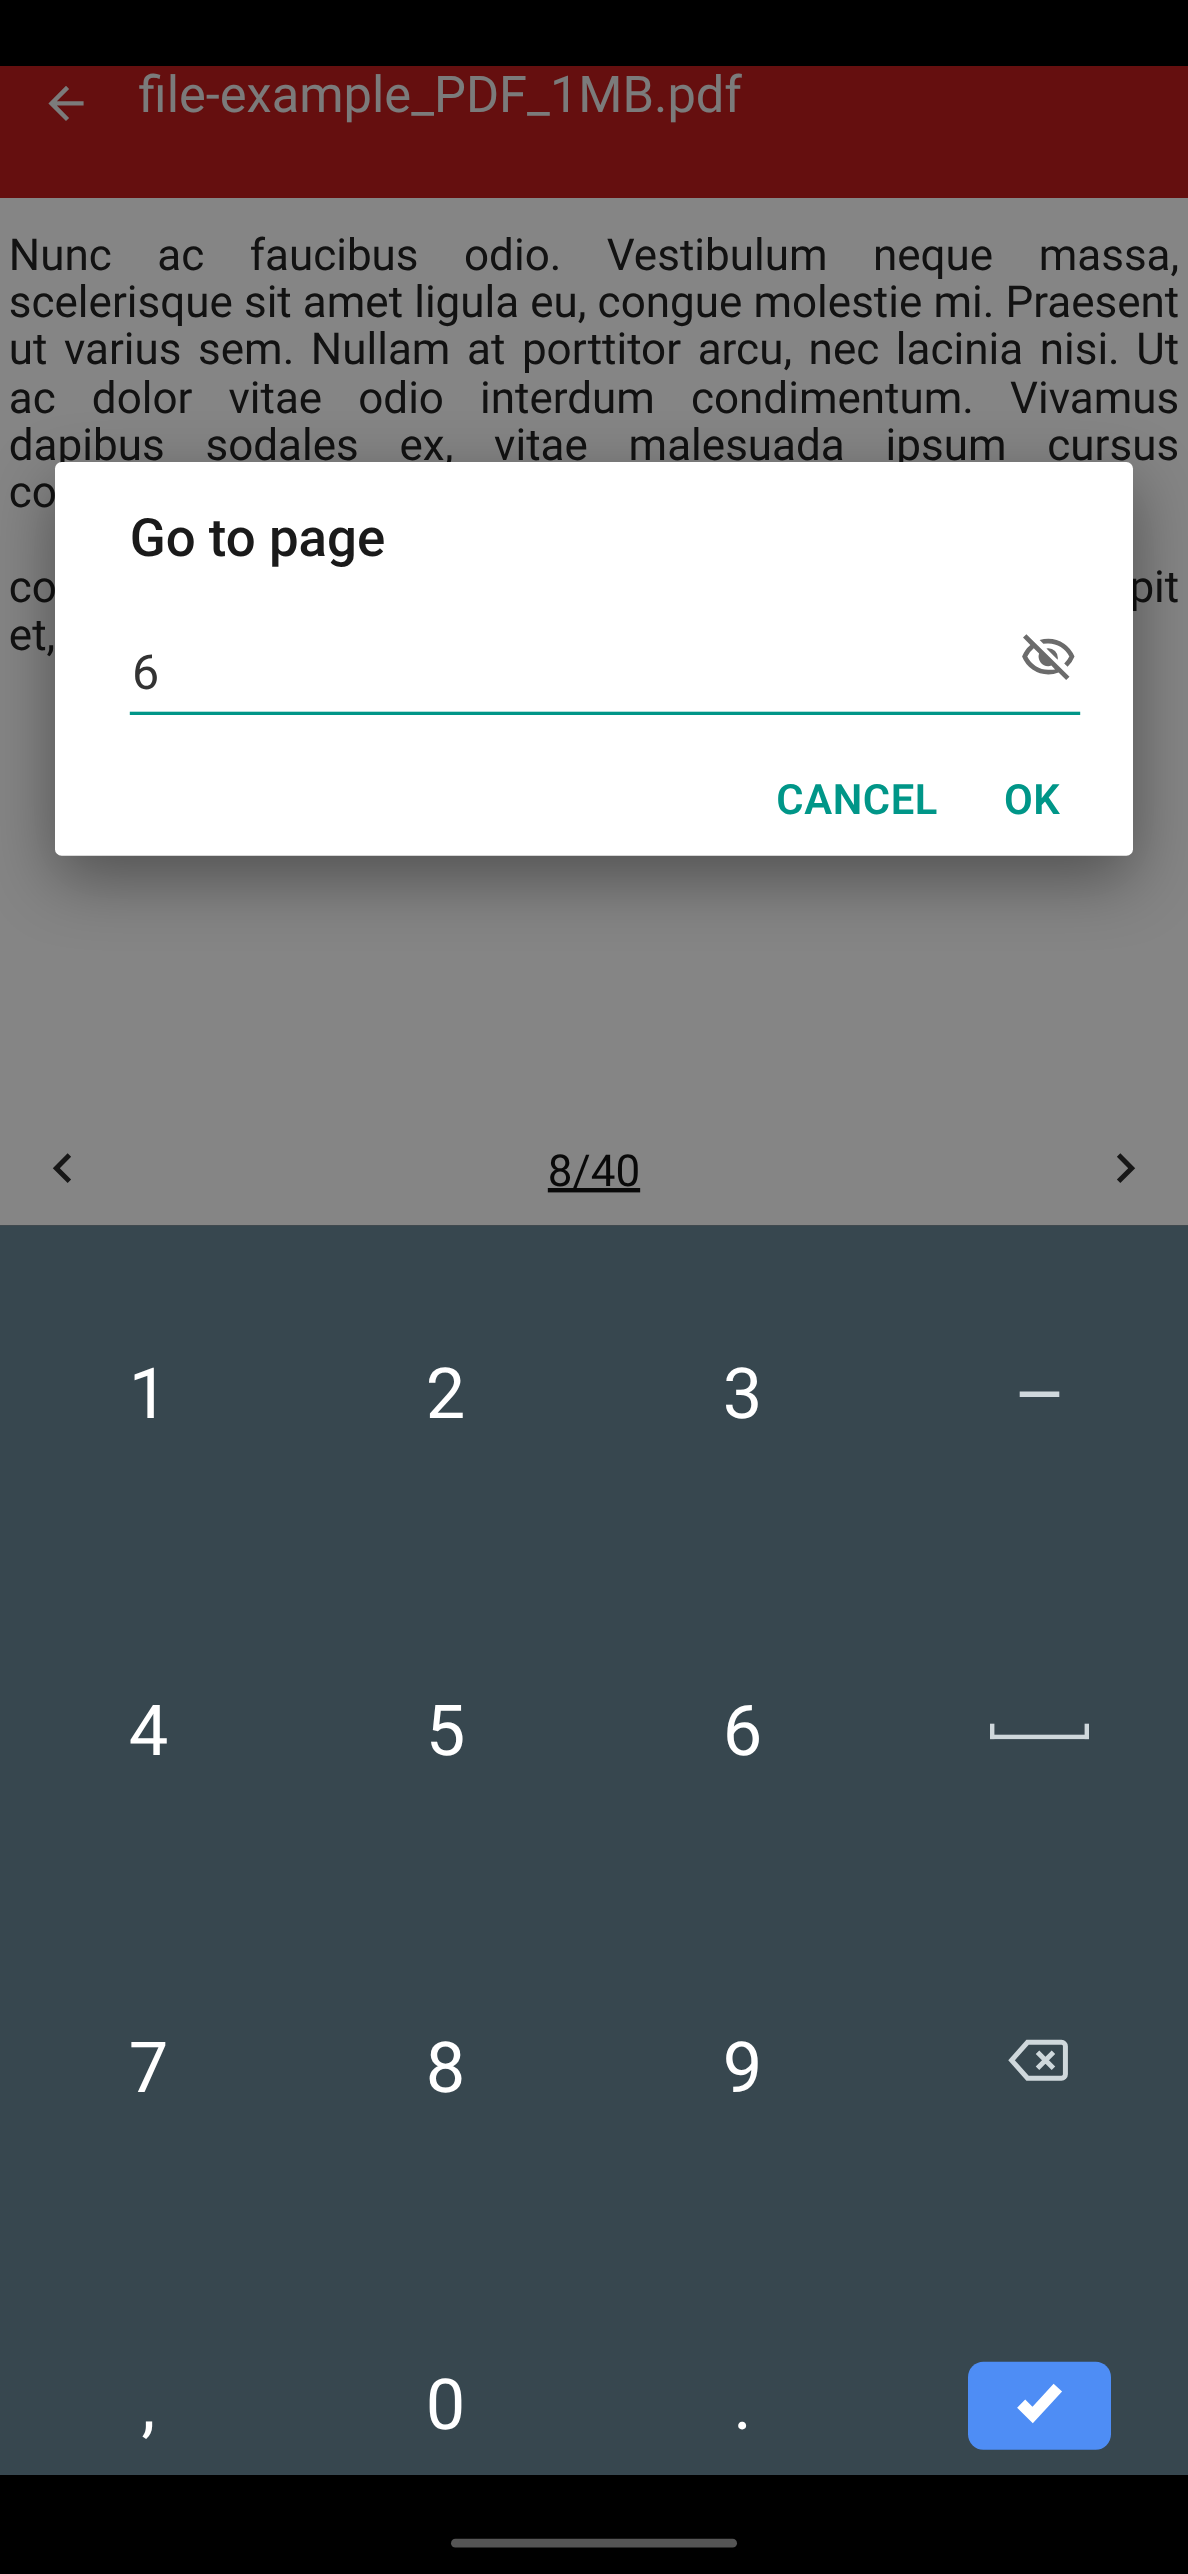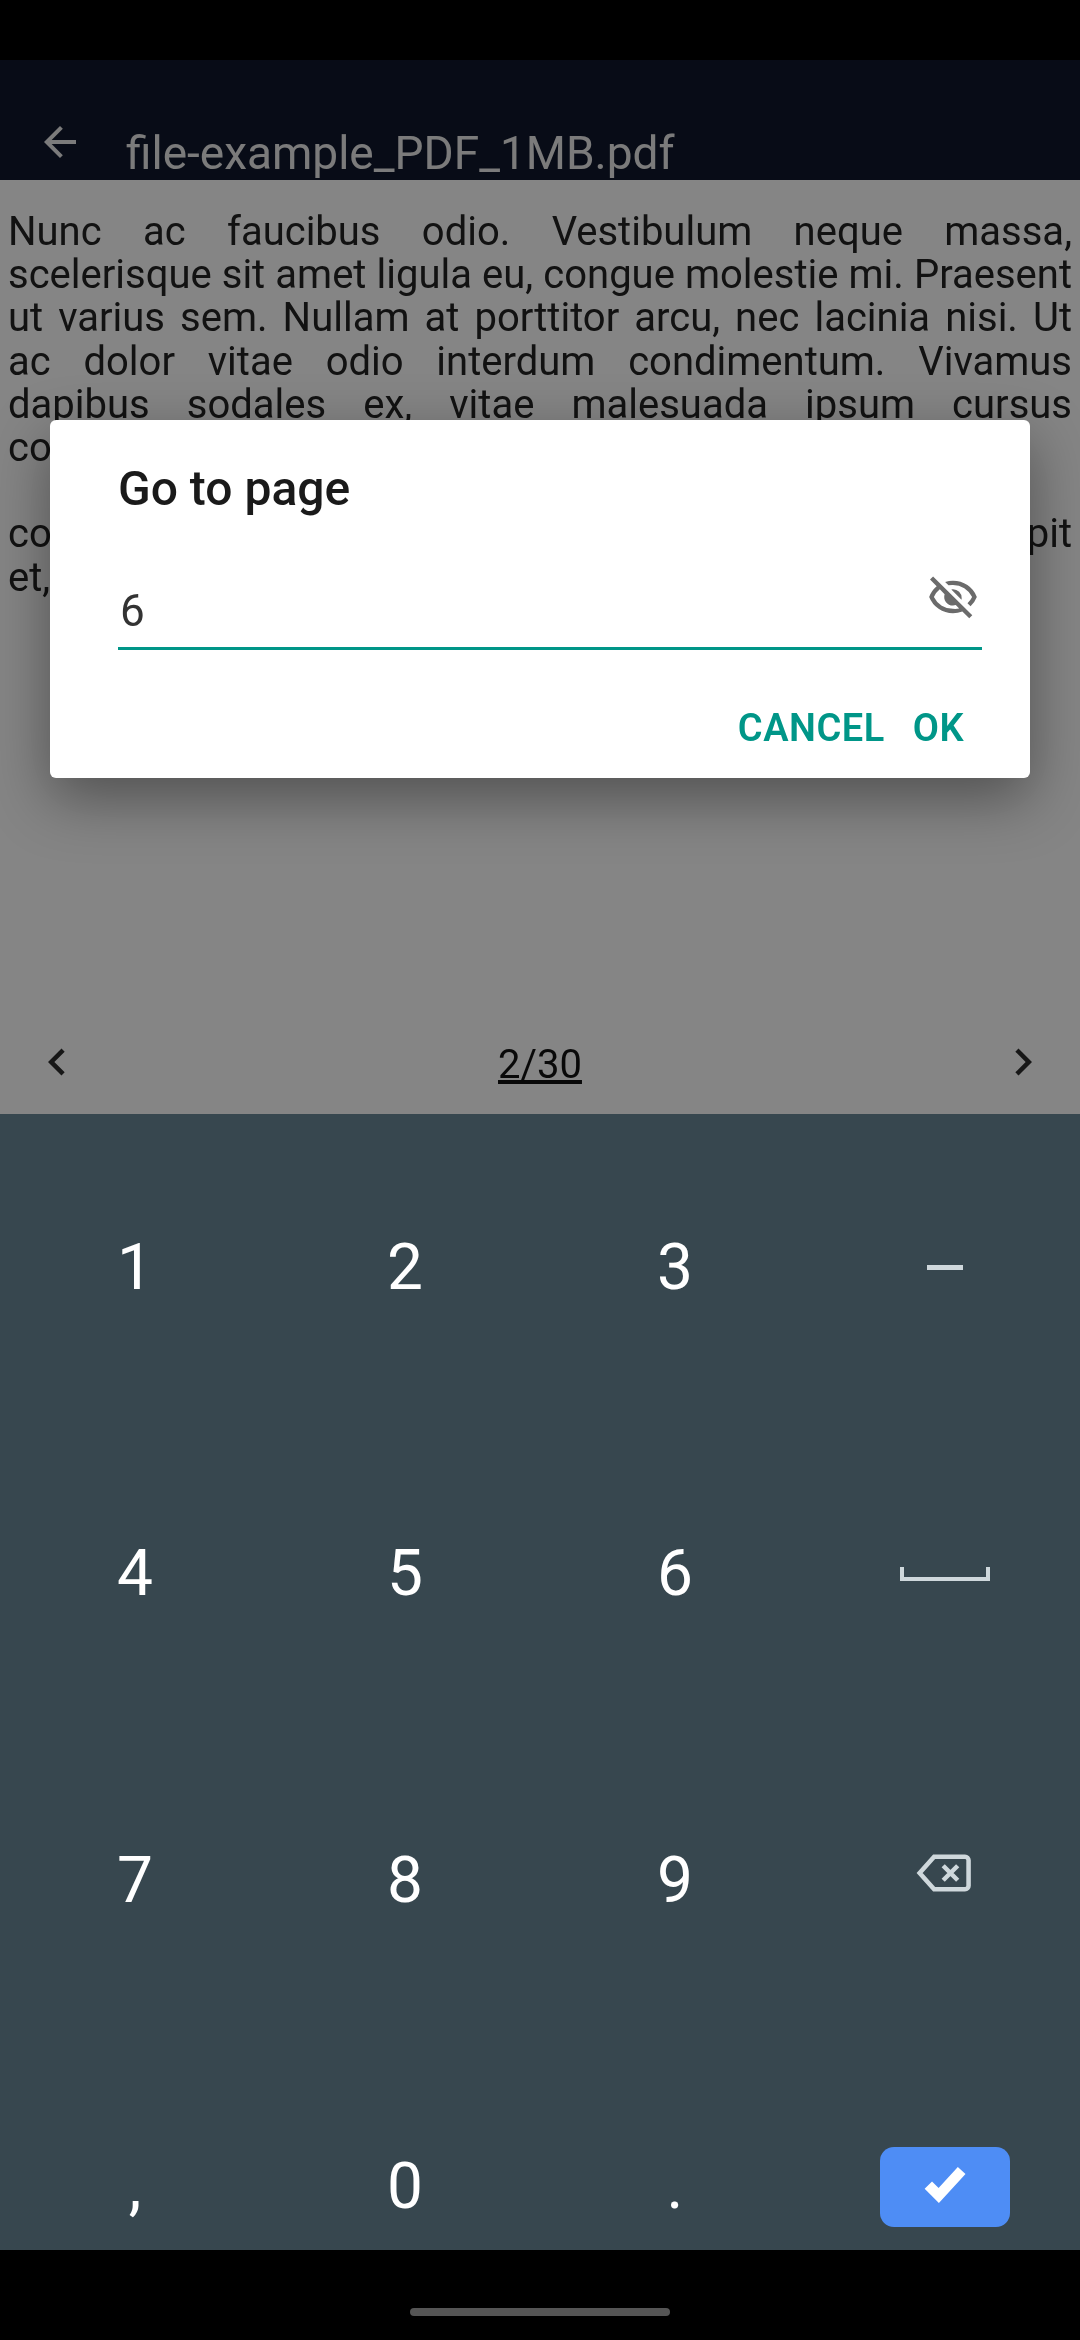--- a/index.html
+++ b/index.html
@@ -1,21 +1,21 @@
 <!DOCTYPE html>
 <html><head>
 <meta charset="utf-8">
 <style>
   * { margin: 0; padding: 0; box-sizing: border-box; font-family: Roboto, Arial, sans-serif; }
   html, body { width: 1080px; height: 2340px; background: #000; overflow: hidden; }
 
   .status-bar { height: 60px; background: #000; }
 
   .app-bar {
-    height: 120px; background: #0f172a; display: flex; align-items: flex-end;
+    height: 120px; background: #b91c1c; display: flex; align-items: flex-start;
     padding: 0 24px;
   }
   .back-btn { width: 72px; height: 72px; display: flex; align-items: center; justify-content: center; margin-right: 30px; }
   .back-btn svg { width: 48px; height: 48px; fill: #e0e0e0; }
   .app-title { color: #e0e0e0; font-size: 46px; font-weight: 400; }
 
   .content-area {
     position: absolute; top: 180px; left: 0; right: 0; height: 934px;
     background: #f2f2f2;
   }
@@ -47,21 +47,21 @@
   }
   .dialog-title { font-size: 48px; font-weight: 500; color: #1a1a1a; margin-bottom: 60px; }
   .field { position: relative; margin-bottom: 56px; }
   .field-input {
     width: 100%; border: none; border-bottom: 3px solid #009688;
     font-size: 44px; color: #333; padding: 8px 70px 10px 2px; outline: none;
     background: transparent;
   }
   .vis-toggle { position: absolute; right: 0; top: -6px; width: 58px; height: 58px; display:flex; align-items:center; justify-content:center; }
   .vis-toggle svg { width: 52px; height: 52px; fill: #6b6b6b; }
-  .dialog-actions { display: flex; justify-content: flex-end; gap: 28px; padding-right: 18px; }
+  .dialog-actions { display: flex; justify-content: flex-end; gap: 60px; padding-right: 18px; }
   .dlg-btn { font-size: 38px; font-weight: 600; color: #009688; background: none; border: none; letter-spacing: 0.5px; }
 
   
   .keypad {
     position: absolute; left: 0; right: 0; top: 1114px; bottom: 0;
     background: #37474f; display: flex; flex-direction: column;
   }
   .krow { flex: 1; display: flex; }
   .key {
     flex: 1; display: flex; align-items: center; justify-content: center;
@@ -108,21 +108,21 @@
 condimentum orci. Mauris diam felis, vulputate ac suscipit et, iaculis non est.</div>
   </div>
   <div class="pager">
     <div>
       <span>
         <svg viewBox="0 0 24 24">
             <path d="M15.41 7.41 14 6l-6 6 6 6 1.41-1.41L10.83 12z"></path>
           </svg>
       </span>
     </div>
-    <div class="page-ind">2/30</div>
+    <div class="page-ind">8/40</div>
     <div>
       <span>
         <svg viewBox="0 0 24 24">
             <path d="M8.59 16.59 10 18l6-6-6-6-1.41 1.41L13.17 12z"></path>
           </svg>
       </span>
     </div>
   </div>
 </div>
 

